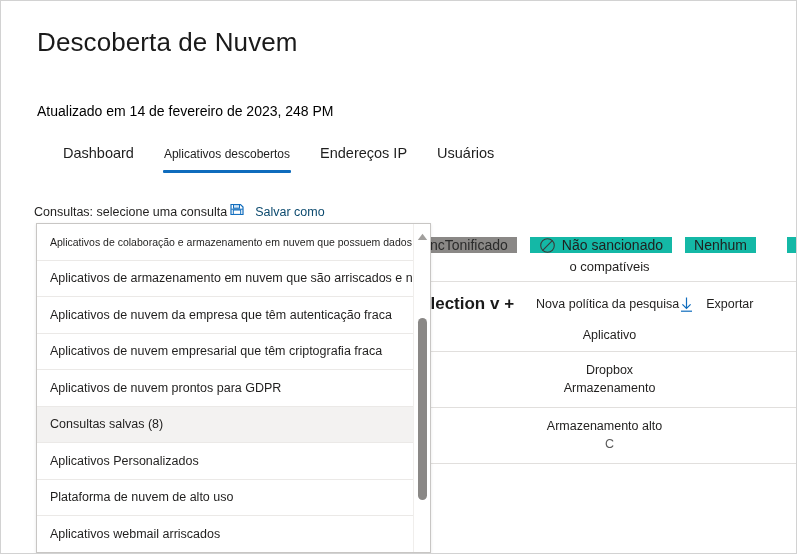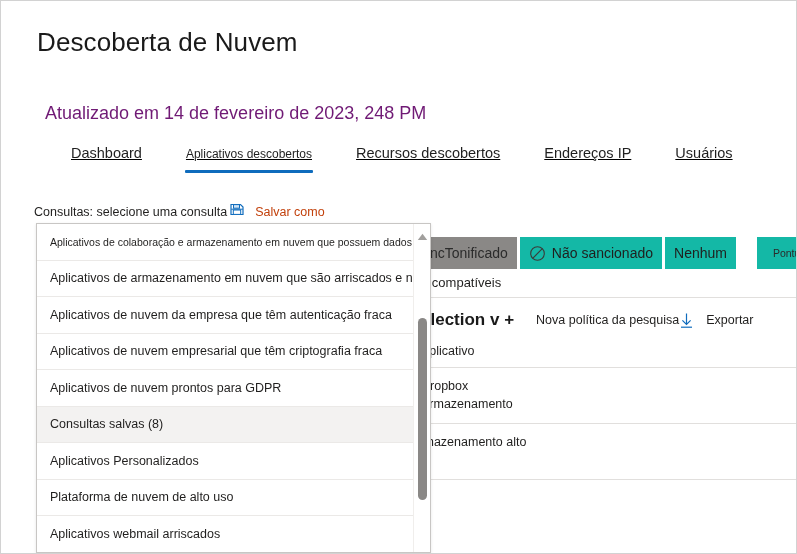--- a/index.html
+++ b/index.html
@@ -9,47 +9,47 @@
     background: #ffffff;
     font-family: "Liberation Sans", sans-serif;
     overflow: hidden;
   }
   #page {
     position: relative;
     width: 797px; height: 554px;
     background: #ffffff;
     border: 1px solid #d2d2d2;
     overflow: hidden;
+    text-align: center;
   }
 
   
   .page-title {
     position: absolute;
     left: 36px; top: 26px;
     font-size: 26px;
     color: #1a1a1a;
     letter-spacing: 0.1px;
     white-space: nowrap;
   }
   .updated-text {
     position: absolute;
-    left: 44px; top: 102px;
-    font-size: 18px;
-    color: #701a75;
+    left: 36px; top: 102px;
+    font-size: 14px;
+    color: #000000;
     white-space: nowrap;
   }
 
   
   .tabstrip {
     position: absolute;
-    left: 56px; top: 141px;
+    left: 48px; top: 141px;
     display: flex;
     align-items: flex-start;
-    gap: 16px;
-    text-decoration: underline;
+    gap: 2px;
   }
   .tab {
     position: relative;
     padding: 0 14px;
     font-size: 14.5px;
     color: #1f1f1f;
     white-space: nowrap;
     line-height: 22px;
     cursor: pointer;
   }
@@ -77,36 +77,36 @@
   }
   .save-icon {
     display: inline-block;
     margin-left: 2px;
     width: 16px; height: 16px;
     position: relative;
     top: -3px;
   }
   .save-as {
     font-size: 12.5px;
-    color: #c2410c;
+    color: #0c4a6e;
     margin-left: 10px;
     cursor: pointer;
   }
 
   
   .right-pane {
     position: absolute;
     left: 420px; top: 236px;
     width: 377px;
   }
   .chip-row {
     display: flex;
     align-items: stretch;
-    gap: 3px;
-    height: 32px;
+    gap: 13px;
+    height: 16px;
   }
   .chip {
     background: #14b8a6;
     display: flex;
     align-items: center;
     justify-content: center;
     padding: 0 9px;
     font-size: 14px;
     color: #201f1e;
     white-space: nowrap;
@@ -257,23 +257,20 @@
   <div class="page-title">Descoberta de Nuvem</div>
   <div class="updated-text">Atualizado em 14 de fevereiro de 2023, 248 PM</div>
 
   <div class="tabstrip">
     <div class="tab">
       <span>Dashboard</span>
     </div>
     <div class="tab small">
       <span>Aplicativos descobertos</span>
       <span class="underline"></span>
-    </div>
-    <div class="tab">
-      <span>Recursos descobertos</span>
     </div>
     <div class="tab">
       <span>Endereços IP</span>
     </div>
     <div class="tab">
       <span>Usuários</span>
     </div>
   </div>
 
   <div class="queries-row">

